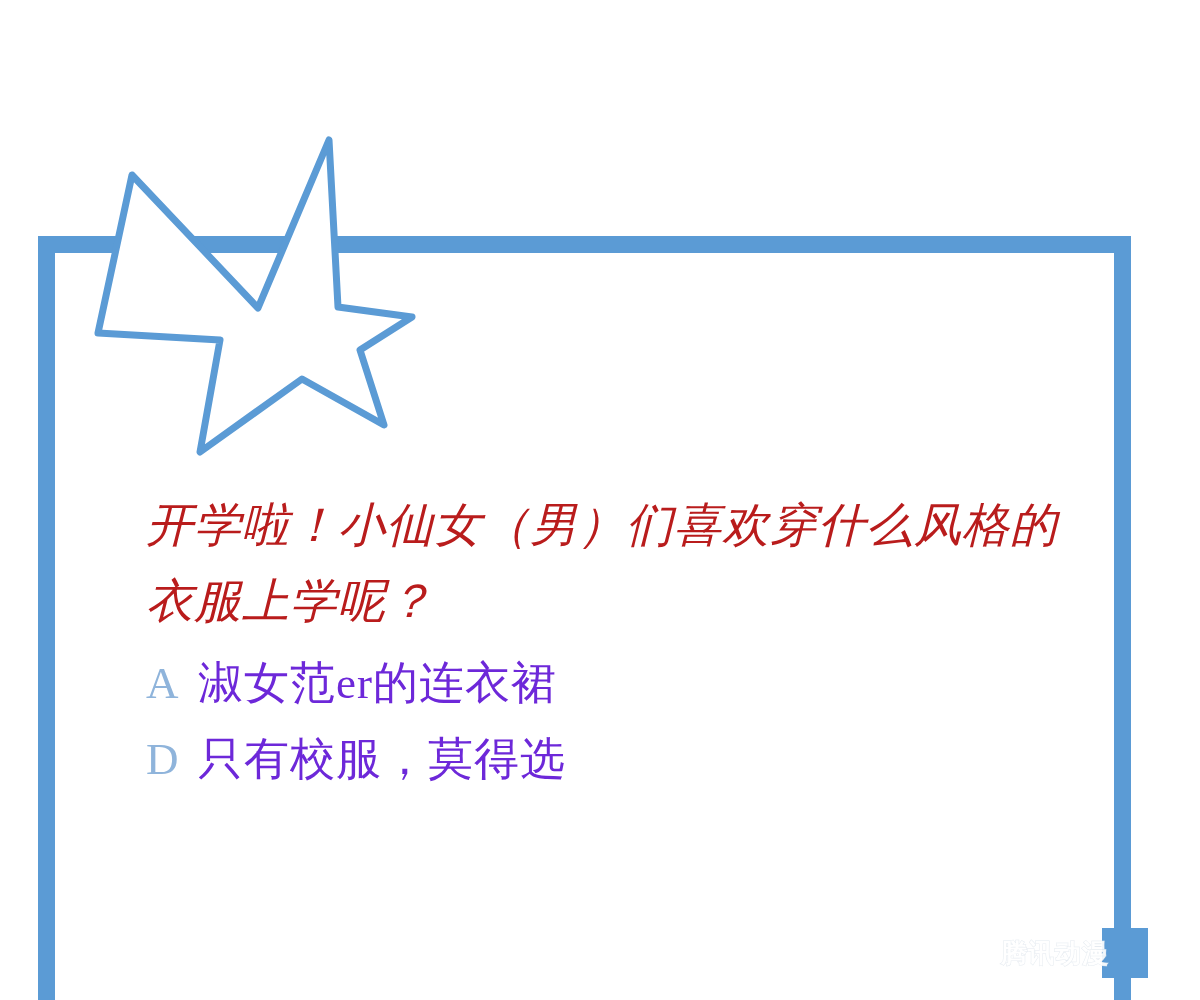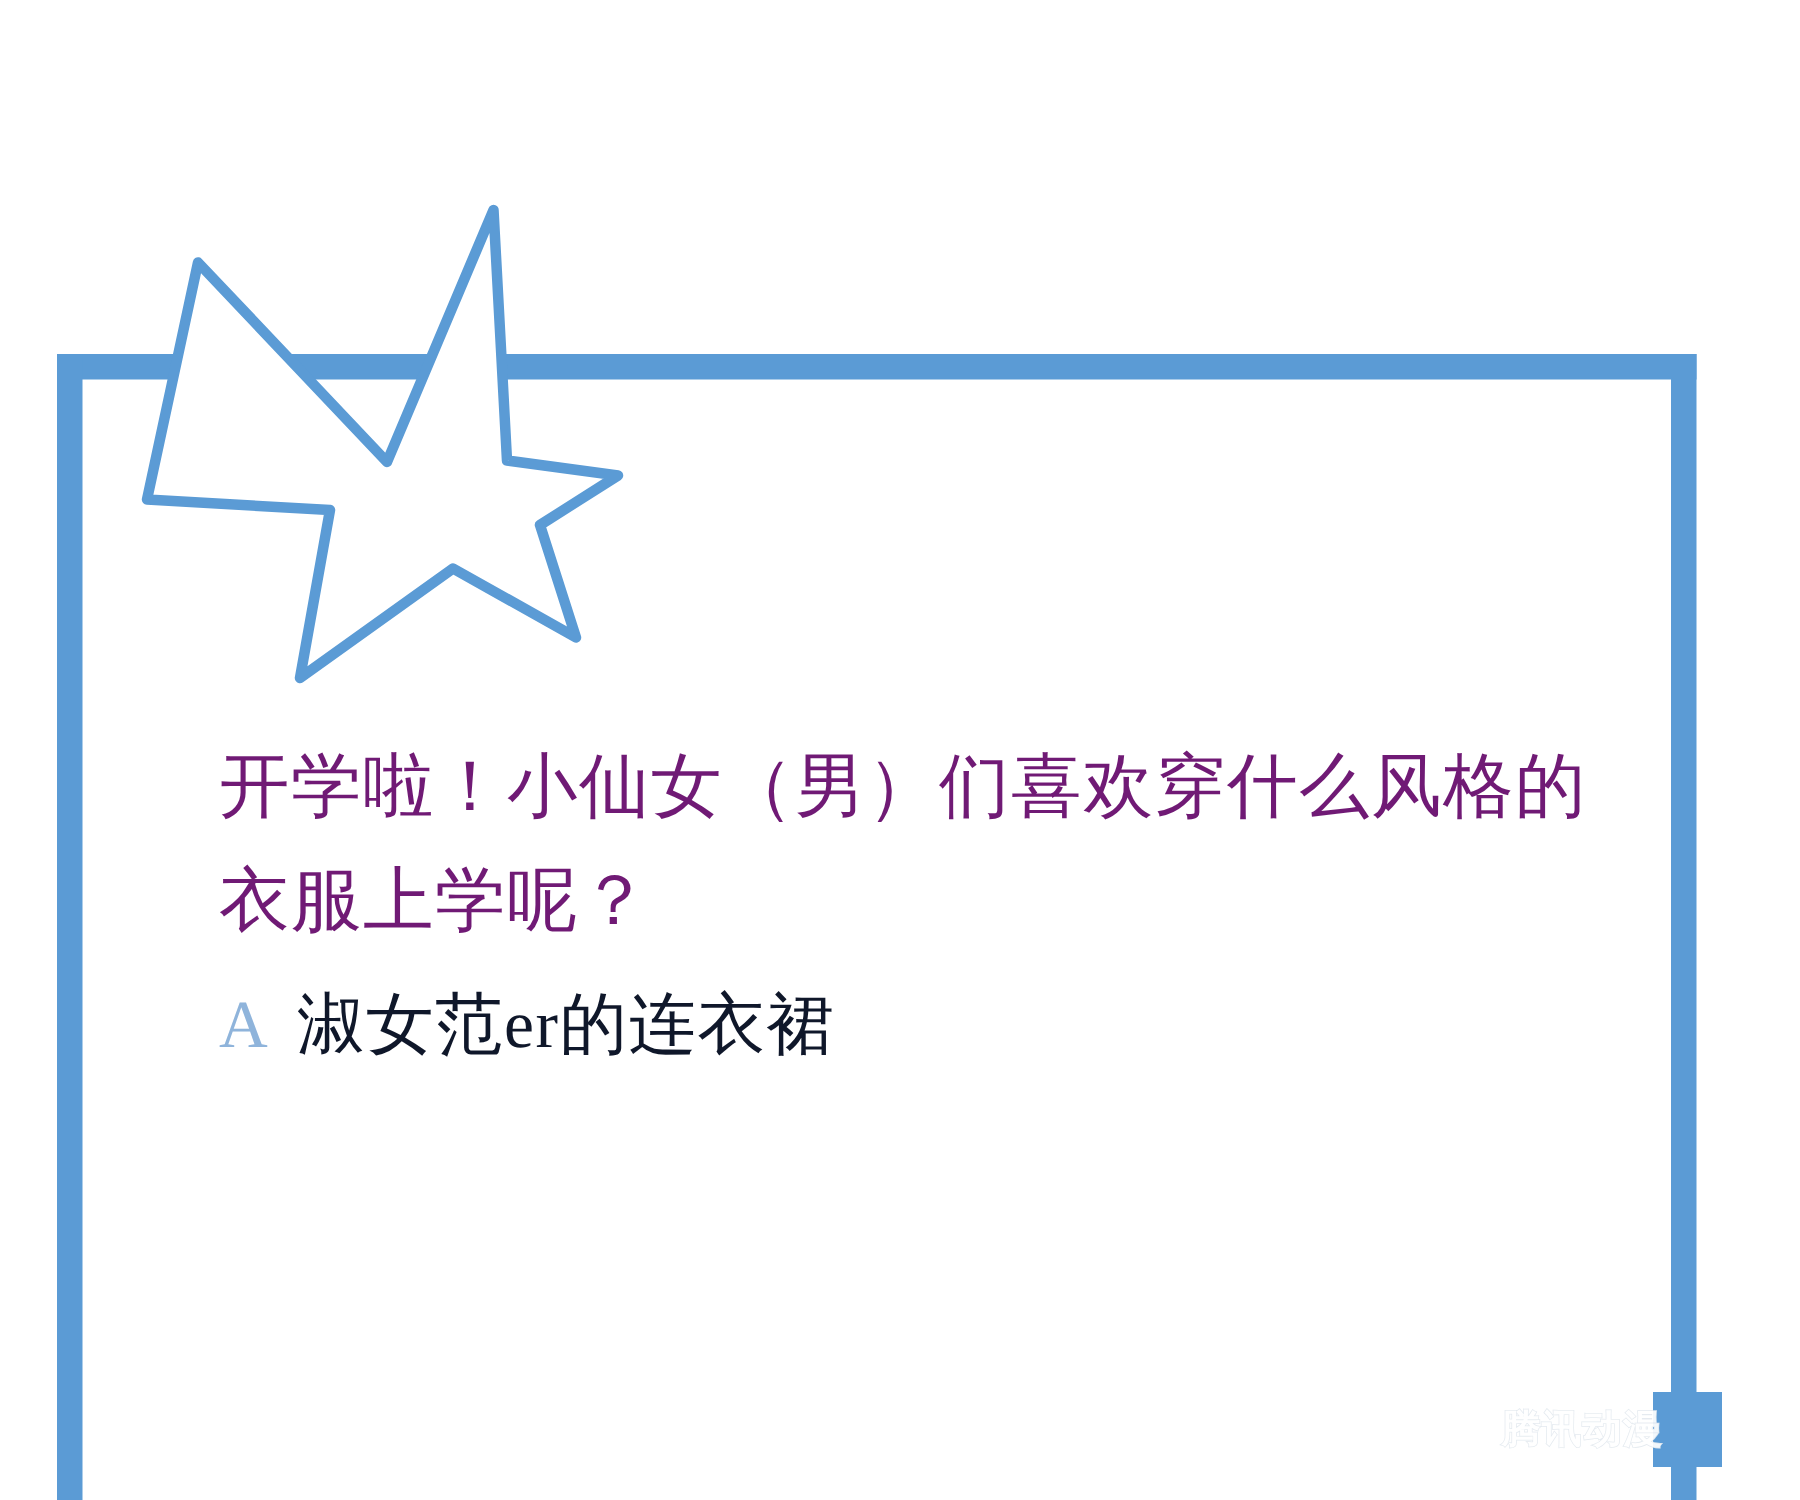--- a/index.html
+++ b/index.html
@@ -67,44 +67,45 @@
   .content {
     position: absolute;
     left: 146px;
     top: 487px;
     width: 930px;
   }
   .question {
     font-family: "Liberation Serif", "DejaVu Serif", serif;
     font-size: 47px;
     line-height: 76px;
-    color: #701a75;
+    color: #b91c1c;
     margin: 0 0 6px 0;
     letter-spacing: 1px;
+    font-style: italic;
   }
   .options {
     list-style: none;
     margin: 0;
     padding: 0;
   }
   .option {
     font-family: "Liberation Serif", "DejaVu Serif", serif;
     font-size: 45px;
     line-height: 76px;
     color: #7aa6d4;
     letter-spacing: 1px;
     white-space: nowrap;
   }
   .option .opt-key {
     display: inline-block;
     min-width: 52px;
     color: #8fb4db;
   }
   .option .opt-text {
-    color: #0f172a;
+    color: #6d28d9;
   }
 
   
   .watermark {
     position: absolute;
     left: 962px;
     top: 928px;
     width: 186px;
     height: 50px;
   }
@@ -161,20 +162,23 @@
   </div>
 
 
   <div class="content">
     <p class="question">开学啦！小仙女（男）们喜欢穿什么风格的衣服上学呢？</p>
 
     <ul class="options">
       <li class="option">
         <span class="opt-key">A</span><span class="opt-text">淑女范er的连衣裙</span>
       </li>
+      <li class="option">
+        <span class="opt-key">D</span><span class="opt-text">只有校服，莫得选</span>
+      </li>
     </ul>
   </div>
 
   <div class="watermark">
     <div class="wm-block"></div>
     <div class="wm-text">腾讯动漫</div>
   </div>
 
 </div>
 

